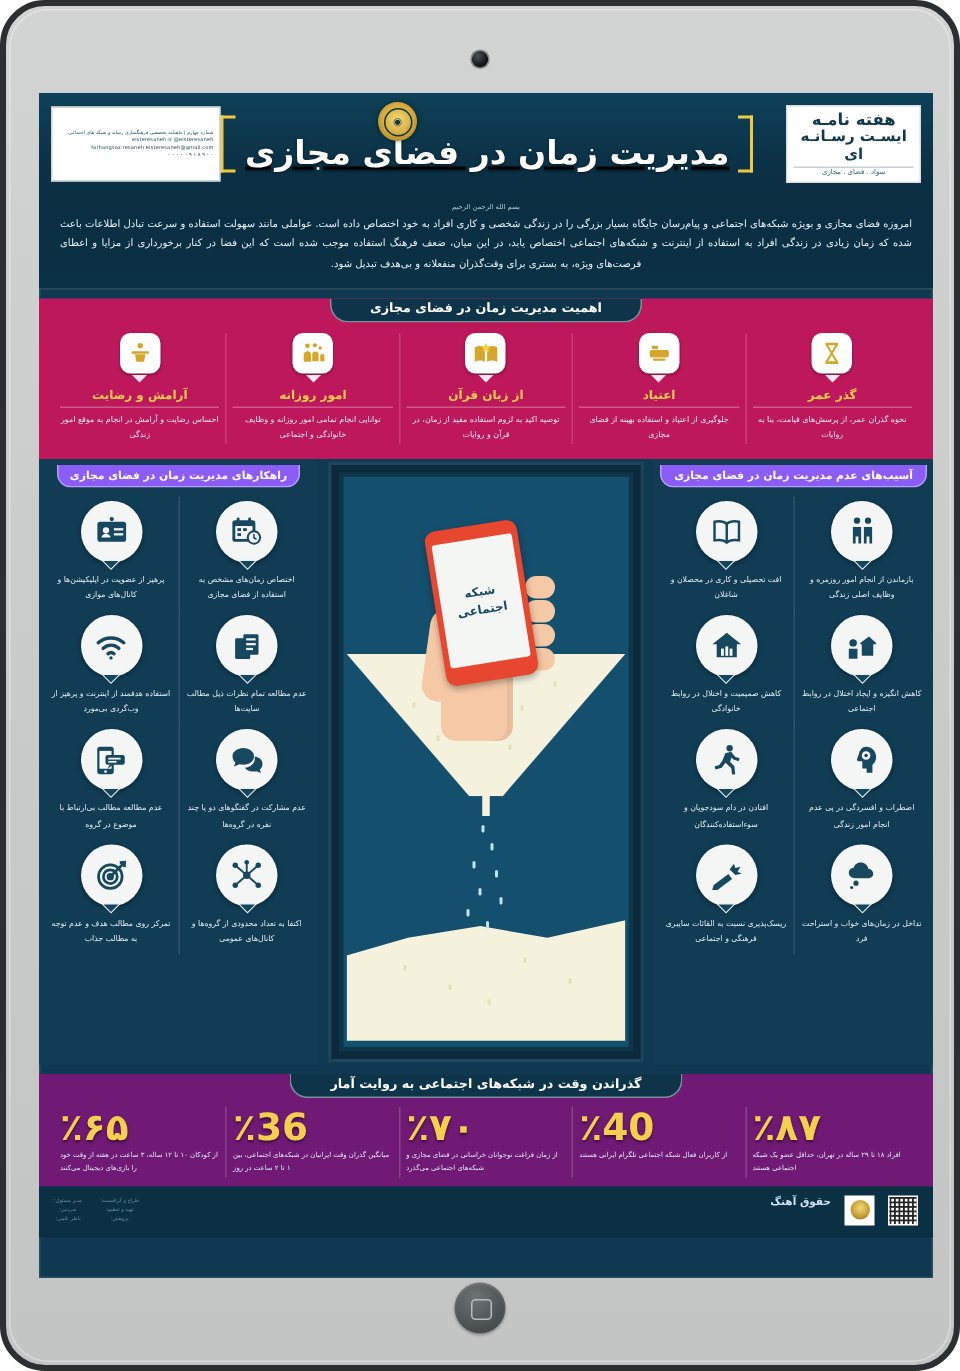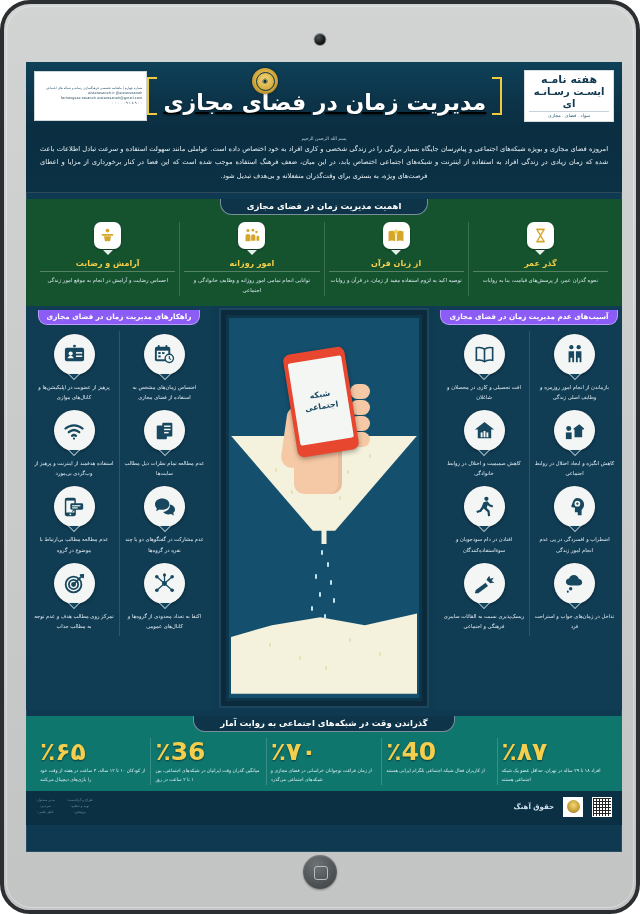--- a/index.html
+++ b/index.html
@@ -124,21 +124,21 @@
     border:1px solid rgba(255,255,255,.45);
     border-top:none;
     border-radius:0 0 12px 12px;
     padding:2px 26px 3px 26px;
     color:#ffffff;font-size:8.5px;font-weight:bold;
     background:#0d3448;
     white-space:nowrap;
   }
   
   #importance{
-    background:#14532d;padding-bottom:10px;
+    background:#be185d;padding-bottom:10px;
   }
   #importance-grid{
     display:flex;padding:7px 10px 0 10px;
   }
   .imp-col{
     flex:1;text-align:center;padding:0 4px;
     border-left:1px solid rgba(255,255,255,.16);
   }
   .imp-col:last-child{border-left:none;}
   .imp-icon{
@@ -260,21 +260,21 @@
   #phone-screen{
     position:absolute;left:4px;top:9px;right:4px;bottom:12px;
     background:#f4f6f4;border-radius:2px;
     display:flex;align-items:center;justify-content:center;
   }
   #phone-label{
     color:#1b4a63;font-size:8px;font-weight:bold;line-height:1.5;text-align:center;
   }
   
   #stats{
-    background:#0f766e;padding:0 0 6px 0;
+    background:#701a75;padding:0 0 6px 0;
   }
   #stats-grid{
     display:flex;padding:6px 10px 0 10px;
   }
   .stat{
     flex:1;text-align:left;padding:0 4px;
     border-left:1px solid rgba(255,255,255,.18);
   }
   .stat:last-child{border-left:none;}
   .stat-num{
@@ -283,21 +283,21 @@
   }
   .stat-desc{
     color:#dfecf3;font-size:4.6px;line-height:1.9;margin-top:2px;
   }
   
   #footer{
     background:#0c3043;padding:4px 10px 6px 10px;
     display:flex;align-items:center;justify-content:space-between;
     min-height:34px;box-sizing:border-box;
   }
-  #footer-right{display:flex;align-items:center;gap:9px;}
+  #footer-right{display:flex;align-items:flex-start;gap:9px;}
   #qr{
     width:20px;height:20px;background:#ffffff;padding:1px;box-sizing:border-box;
   }
   #qr .qr-grid{
     width:100%;height:100%;
     background-image:
       linear-gradient(90deg,#000 1px,transparent 1px),
       linear-gradient(#000 1px,transparent 1px);
     background-size:3px 3px;
     opacity:.85;
@@ -366,20 +366,32 @@
           <div class="imp-icon">
             <svg width="17" height="17" viewBox="0 0 24 24" fill="#d4a72c">
                 <path d="M6 2h12v2l-5 8 5 8v2H6v-2l5-8-5-8V2zm2.6 2.5L12 10l3.4-5.5H8.6zM12 14l-3.5 5.5h7L12 14z"></path>
               </svg>
           </div>
           <div class="imp-caret"></div>
           <div class="imp-title">گذر عمر</div>
           <div class="imp-desc">نحوه گذران عمر، از پرسش‌های قیامت، بنا به روایات</div>
         </div>
 
+        <div class="imp-col">
+          <div class="imp-icon">
+            <svg width="17" height="17" viewBox="0 0 24 24" fill="#d4a72c">
+                <rect x="3" y="9" width="18" height="7" rx="2"></rect>
+                <rect x="5" y="5" width="6" height="3" rx="1"></rect>
+                <rect x="6" y="17" width="12" height="2" rx="1"></rect>
+              </svg>
+          </div>
+          <div class="imp-caret"></div>
+          <div class="imp-title">اعتیاد</div>
+          <div class="imp-desc">جلوگیری از اعتیاد و استفاده بهینه از فضای مجازی</div>
+        </div>
 
         <div class="imp-col">
           <div class="imp-icon">
             <svg width="18" height="18" viewBox="0 0 24 24" fill="#d4a72c">
                 <path d="M2 6c3-1.5 6-1.5 9 0v13c-3-1.5-6-1.5-9 0V6zm11 0c3-1.5 6-1.5 9 0v13c-3-1.5-6-1.5-9 0V6z"></path>
                 <path d="M12 2l1.3 2.7 3 .4-2.2 2.1.5 3-2.6-1.4L9.4 10l.5-3L7.7 5l3-.4L12 2z" fill="#f3cd4b"></path>
               </svg>
           </div>
           <div class="imp-caret"></div>
           <div class="imp-title">از زبان قرآن</div>

